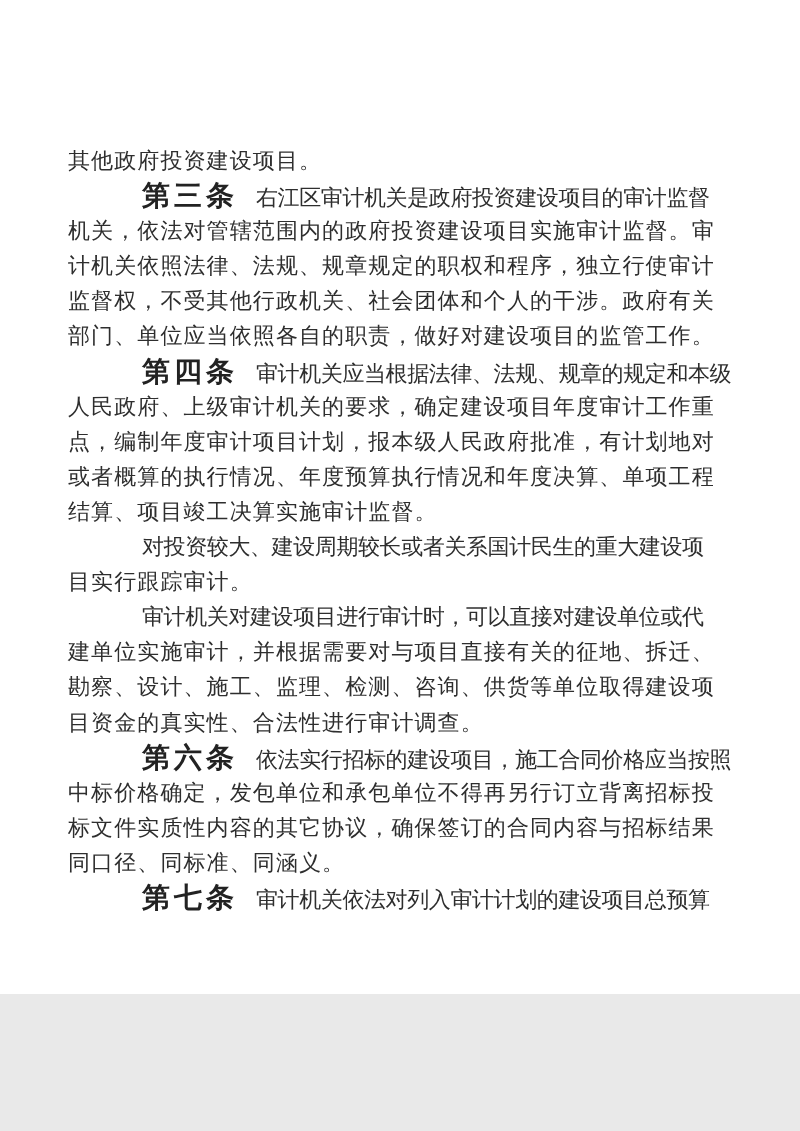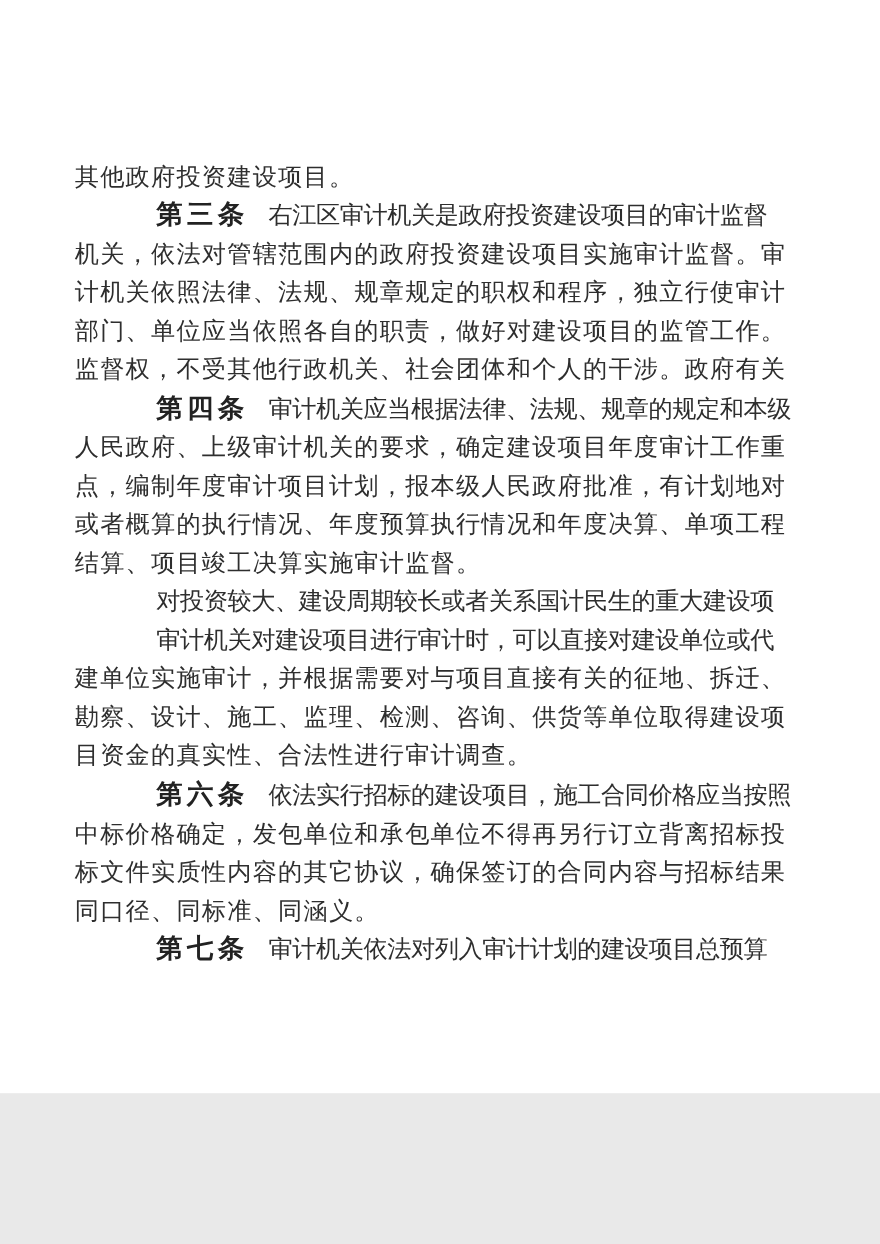--- a/index.html
+++ b/index.html
@@ -33,21 +33,21 @@
   .line.indent {
     padding-left: 74px;
   }
   .line.indent .rest {
     letter-spacing: -0.4px;
     margin-top: 30px;
   }
   .art {
     font-family: "Liberation Sans", "DejaVu Sans", sans-serif;
     font-weight: 700;
-    font-size: 24px;
+    font-size: 28px;
     letter-spacing: 4px;
     margin-right: 18px;
     color: #222;
   }
   .page-number {
     position: absolute;
     left: 662px;
     top: 1008px;
     font-size: 20px;
     line-height: 26px;
@@ -58,28 +58,29 @@
 </style>
 </head>
 <body>
 
 <div class="page">
   <div class="doc-body">
       <div class="line"><span class="rest">其他政府投资建设项目。</span></div>
       <div class="line indent"><span class="art">第三条</span><span class="rest">右江区审计机关是政府投资建设项目的审计监督</span></div>
       <div class="line"><span class="rest">机关，依法对管辖范围内的政府投资建设项目实施审计监督。审</span></div>
       <div class="line"><span class="rest">计机关依照法律、法规、规章规定的职权和程序，独立行使审计</span></div>
+      <div class="line"><span class="rest">监督权，不受其他行政机关、社会团体和个人的干涉。政府有关</span></div>
       <div class="line"><span class="rest">部门、单位应当依照各自的职责，做好对建设项目的监管工作。</span></div>
-      <div class="line"><span class="rest">监督权，不受其他行政机关、社会团体和个人的干涉。政府有关</span></div>
       <div class="line indent"><span class="art">第四条</span><span class="rest">审计机关应当根据法律、法规、规章的规定和本级</span></div>
       <div class="line"><span class="rest">人民政府、上级审计机关的要求，确定建设项目年度审计工作重</span></div>
       <div class="line"><span class="rest">点，编制年度审计项目计划，报本级人民政府批准，有计划地对</span></div>
       <div class="line"><span class="rest">或者概算的执行情况、年度预算执行情况和年度决算、单项工程</span></div>
       <div class="line"><span class="rest">结算、项目竣工决算实施审计监督。</span></div>
       <div class="line indent"><span class="rest">对投资较大、建设周期较长或者关系国计民生的重大建设项</span></div>
+      <div class="line"><span class="rest">目实行跟踪审计。</span></div>
       <div class="line indent"><span class="rest">审计机关对建设项目进行审计时，可以直接对建设单位或代</span></div>
       <div class="line"><span class="rest">建单位实施审计，并根据需要对与项目直接有关的征地、拆迁、</span></div>
       <div class="line"><span class="rest">勘察、设计、施工、监理、检测、咨询、供货等单位取得建设项</span></div>
       <div class="line"><span class="rest">目资金的真实性、合法性进行审计调查。</span></div>
       <div class="line indent"><span class="art">第六条</span><span class="rest">依法实行招标的建设项目，施工合同价格应当按照</span></div>
       <div class="line"><span class="rest">中标价格确定，发包单位和承包单位不得再另行订立背离招标投</span></div>
       <div class="line"><span class="rest">标文件实质性内容的其它协议，确保签订的合同内容与招标结果</span></div>
       <div class="line"><span class="rest">同口径、同标准、同涵义。</span></div>
       <div class="line indent"><span class="art">第七条</span><span class="rest">审计机关依法对列入审计计划的建设项目总预算</span></div>
     </div>

